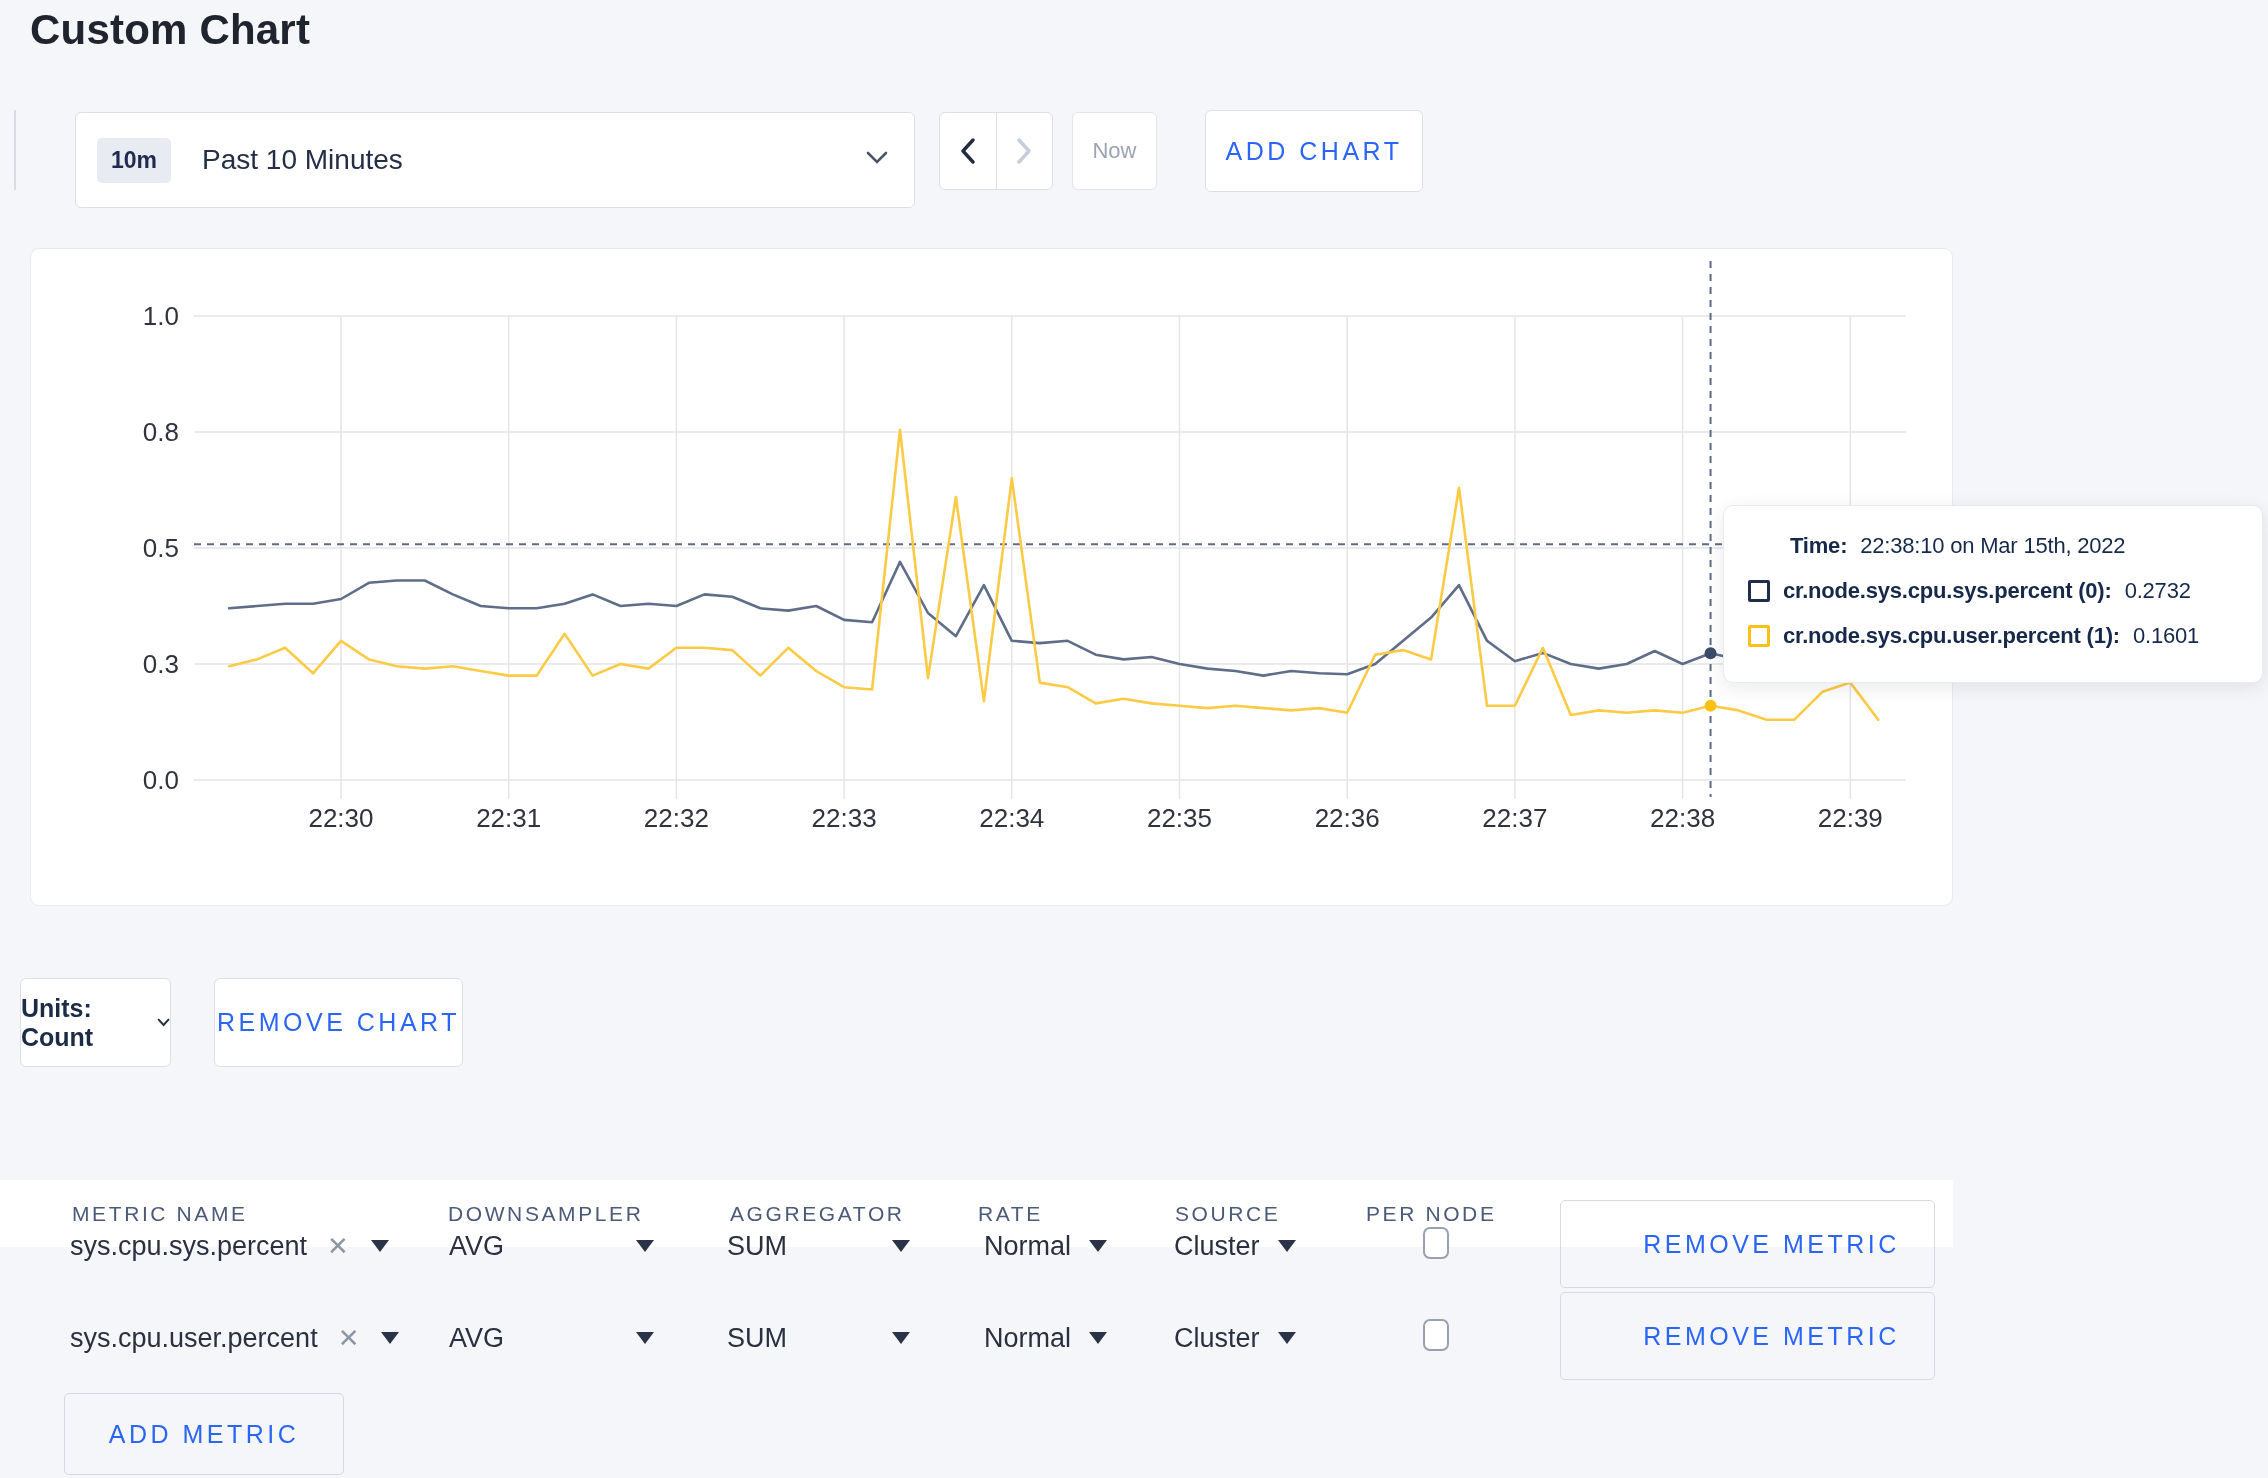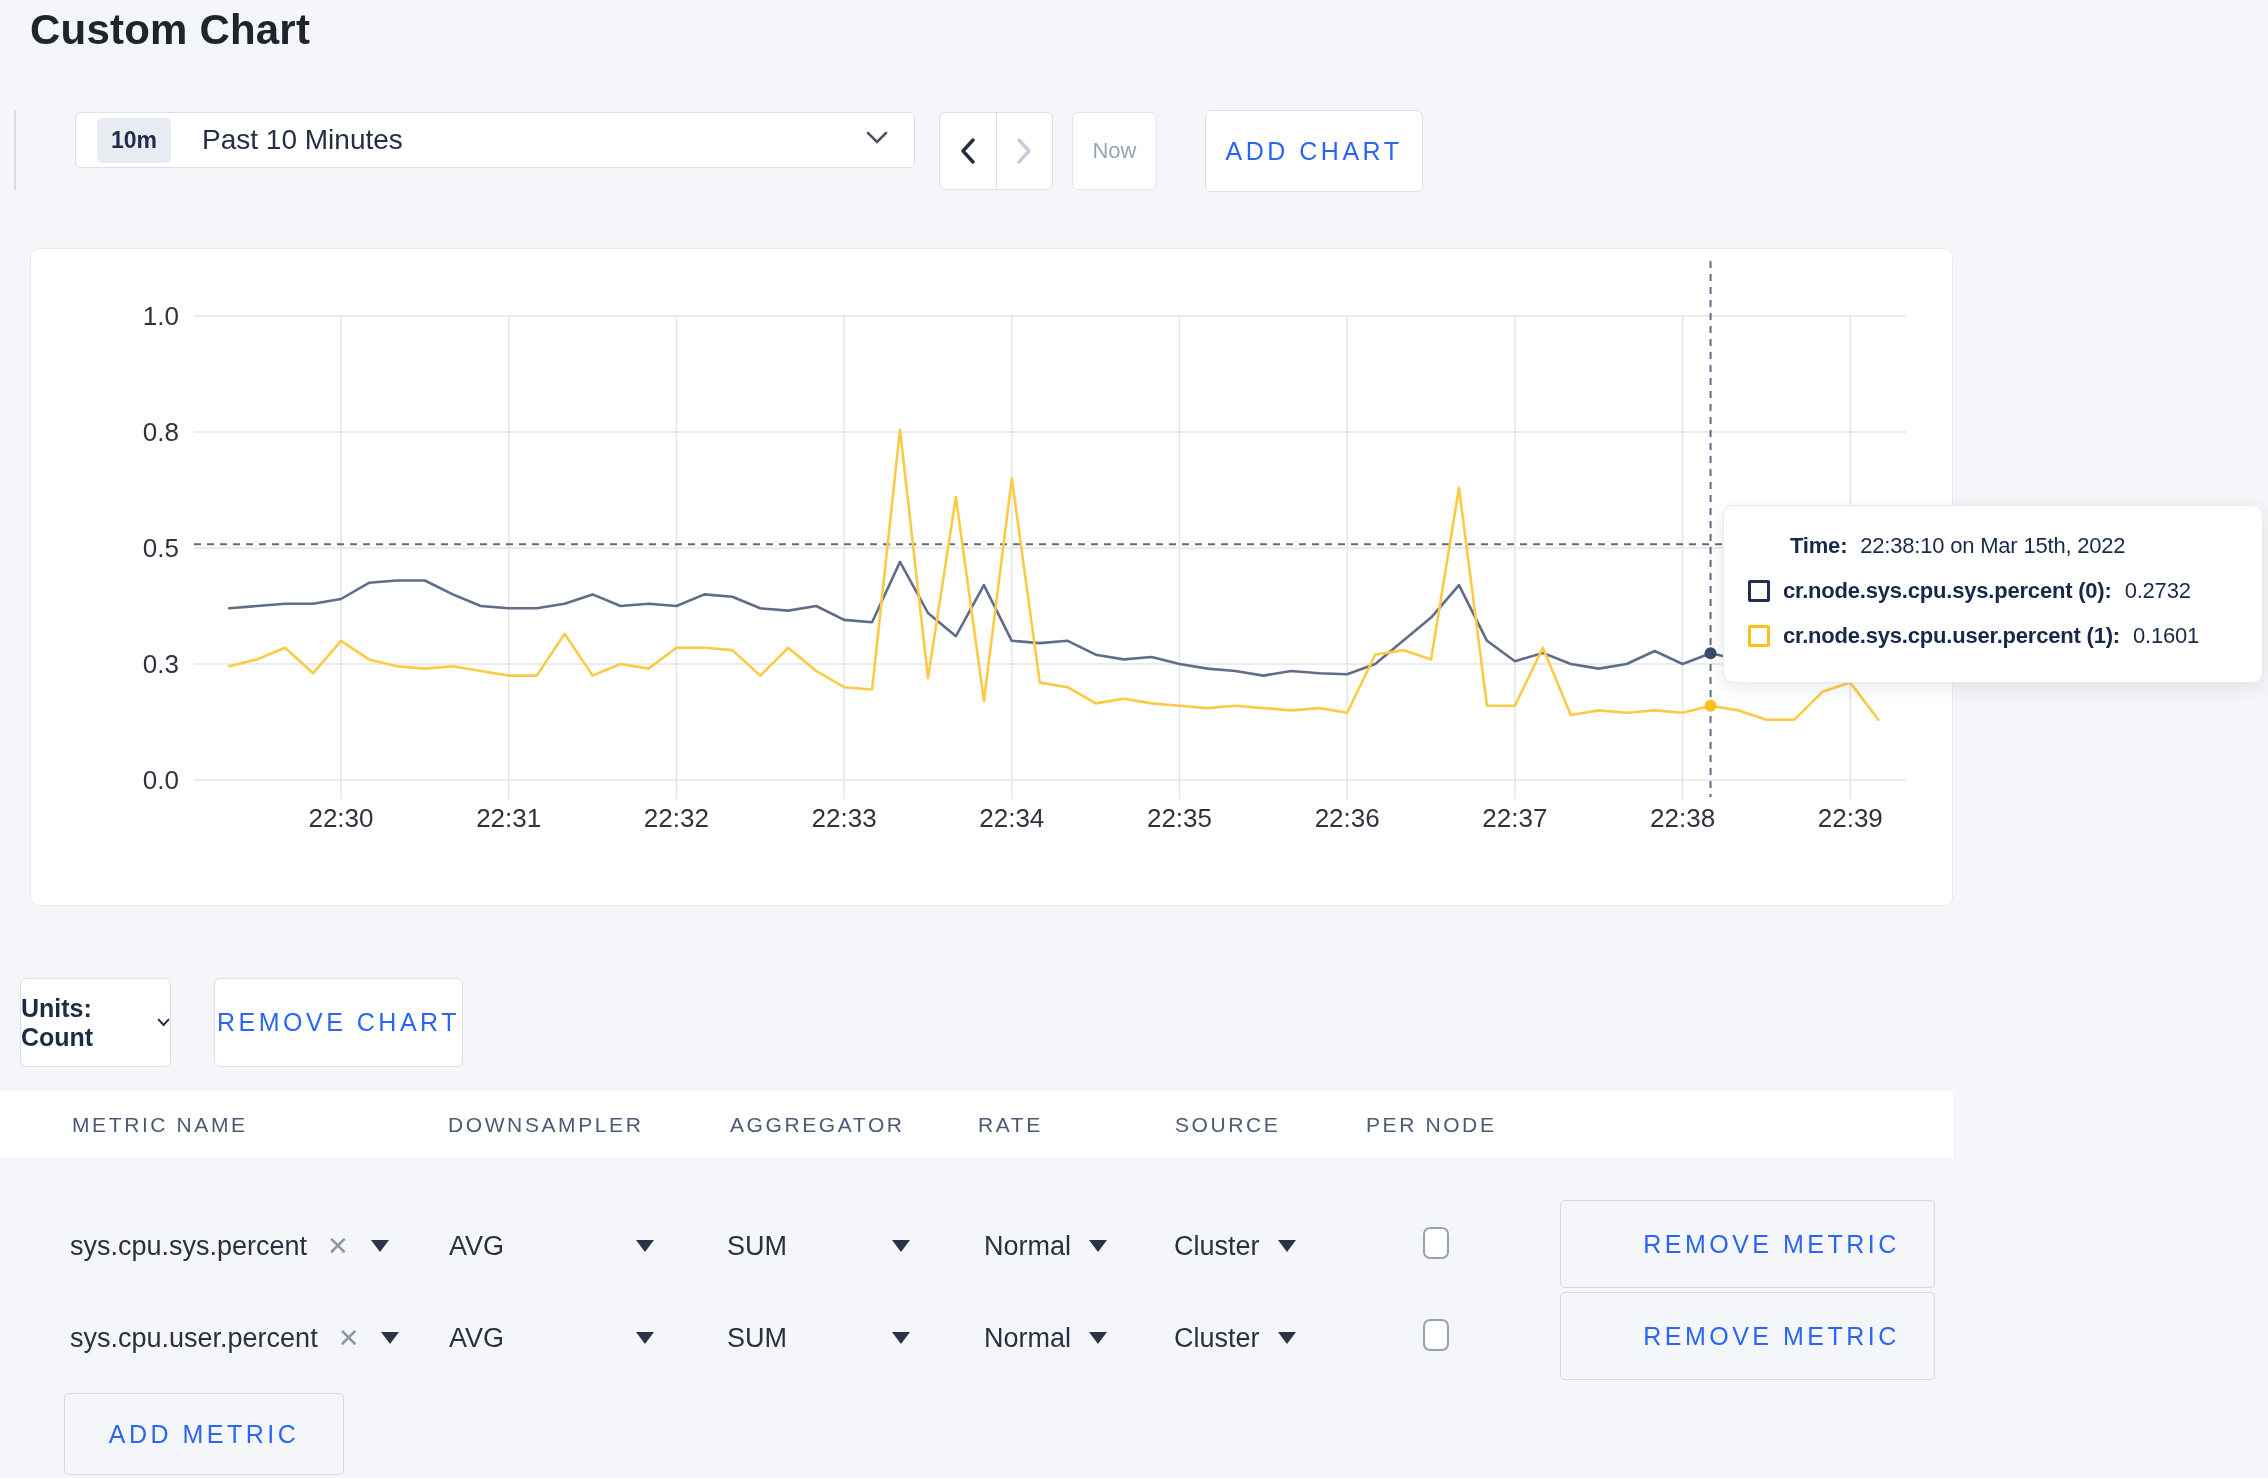--- a/index.html
+++ b/index.html
@@ -1,21 +1,21 @@
 <!DOCTYPE html>
 <html><head>
 <meta charset="utf-8">
 <style>
   html,body{margin:0;padding:0;width:2268px;height:1478px;overflow:hidden;
     background:#f5f6f9;font-family:"Liberation Sans",sans-serif;color:#242a35;}
   .abs{position:absolute;}
   #page-title{left:30px;top:6px;font-size:42px;font-weight:700;color:#20242e;letter-spacing:.2px;}
   #toolbar-divider{left:14px;top:110px;width:2px;height:80px;background:#d9dce3;}
   .card{background:#fff;border:1.5px solid #dadfe8;border-radius:6px;box-sizing:border-box;}
-  #time-dropdown{left:75px;top:112px;width:840px;height:56px;display:flex;align-items:center;cursor:pointer;}
+  #time-dropdown{left:75px;top:112px;width:840px;height:96px;display:flex;align-items:center;cursor:pointer;}
   #time-badge{margin-left:21px;background:#e8ebf2;border-radius:5px;padding:9px 14px;font-size:23px;font-weight:700;color:#1f2c4d;}
   #time-label{margin-left:31px;font-size:28px;color:#242f45;}
   #time-chevron{margin-left:auto;margin-right:26px;}
   #nav-group{left:939px;top:112px;width:114px;height:78px;display:flex;padding:0;}
   .nav-half{flex:1;display:flex;align-items:center;justify-content:center;cursor:pointer;}
   .nav-half+.nav-half{border-left:1.5px solid #dadfe8;}
   #now-button{left:1072px;top:112px;width:85px;height:78px;border-color:#e2e5ec;display:flex;align-items:center;justify-content:center;font-size:22px;color:#9aa4b2;}
   #add-chart-button{left:1205px;top:110px;width:218px;height:82px;display:flex;align-items:center;justify-content:center;
     font-size:25px;font-weight:500;letter-spacing:3.5px;color:#2a65f6;cursor:pointer;}
   #chart-card{left:30px;top:248px;width:1923px;height:658px;border-radius:9px;border-color:#e7eaf0;}
@@ -24,21 +24,21 @@
     box-shadow:0 5px 18px rgba(40,50,80,.10);z-index:5;display:flex;flex-direction:column;gap:19px;padding:27px 24px;box-sizing:border-box;}
   .tt-row{display:flex;align-items:center;font-size:22px;letter-spacing:-.2px;color:#17294a;white-space:nowrap;}
   .tt-time{margin-left:42px;}
   .tt-label{font-weight:700;}
   .tt-value{margin-left:13px;}
   .tt-sq{width:16px;height:16px;border:3px solid;border-radius:2px;margin-right:13px;flex:0 0 auto;}
   #units-button{left:20px;top:978px;width:151px;height:89px;display:flex;align-items:center;justify-content:center;gap:13px;
     font-size:25px;font-weight:700;color:#1c2b46;cursor:pointer;}
   #remove-chart-button{left:214px;top:978px;width:249px;height:89px;display:flex;align-items:center;justify-content:center;
     font-size:25px;font-weight:500;letter-spacing:3.5px;color:#2a65f6;cursor:pointer;}
-  #table-header-band{left:0;top:1091px;width:1953px;height:67px;background:#fff;}
+  #table-header-band{left:0;top:1180px;width:1953px;height:67px;background:#fff;}
   .th{position:absolute;top:22px;font-size:21px;letter-spacing:2.6px;color:#4a5a78;white-space:nowrap;}
   .metric-row{left:0;top:0;width:1953px;height:92px;}
   .cell{position:absolute;top:0;height:92px;display:flex;align-items:center;font-size:27px;color:#2a3040;white-space:nowrap;margin-left:8px;}
   .tri{width:0;height:0;border-left:9px solid transparent;border-right:9px solid transparent;border-top:12px solid #2a3347;display:inline-block;cursor:pointer;}
   .x-btn{font-size:26px;color:#8d96a6;cursor:pointer;margin-left:20px;}
   .spread{justify-content:space-between;}
   .gap{gap:18px;}
   .checkbox{position:absolute;left:1423px;top:27px;width:26px;height:32px;background:#fff;border:2px solid #98a1b1;border-radius:7px;box-sizing:border-box;cursor:pointer;}
   .metric-btn{position:absolute;left:1560px;top:0;width:375px;height:88px;border:1.5px solid #d4d9e2;border-radius:5px;box-sizing:border-box;
     display:flex;align-items:center;justify-content:center;font-size:25px;font-weight:500;letter-spacing:3.5px;color:#2a65f6;cursor:pointer;background:transparent;padding-left:48px;}

